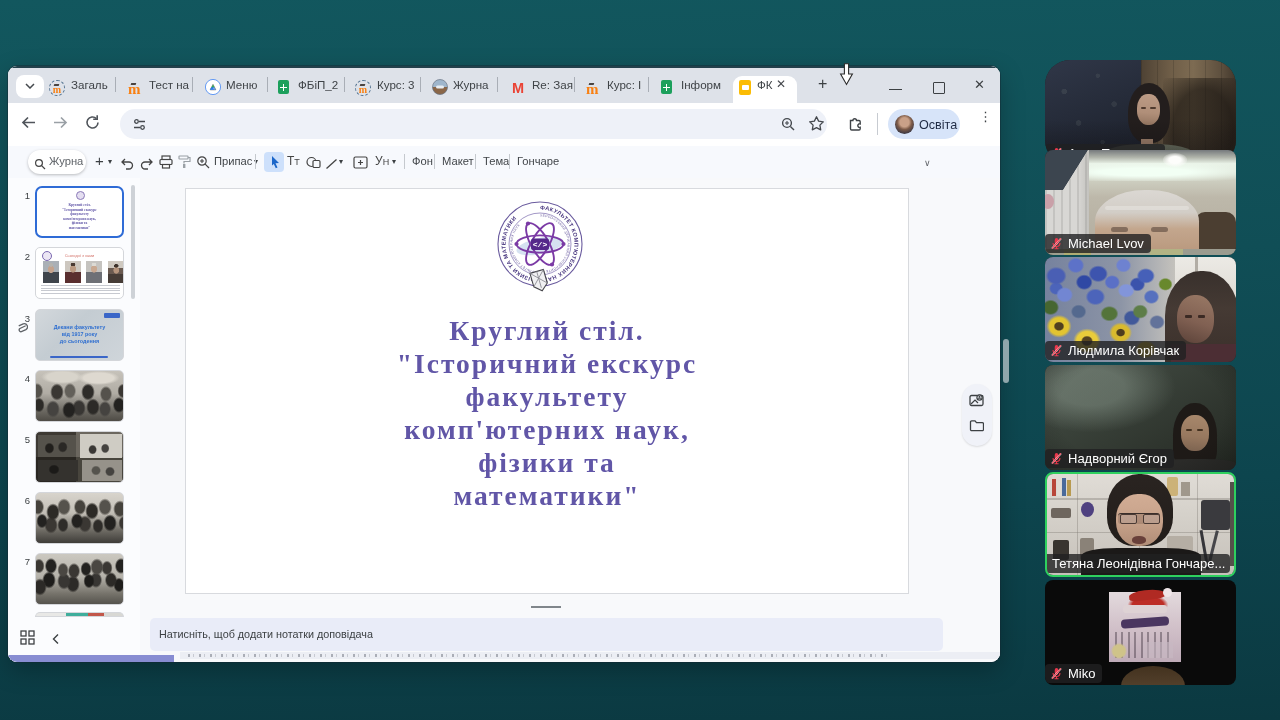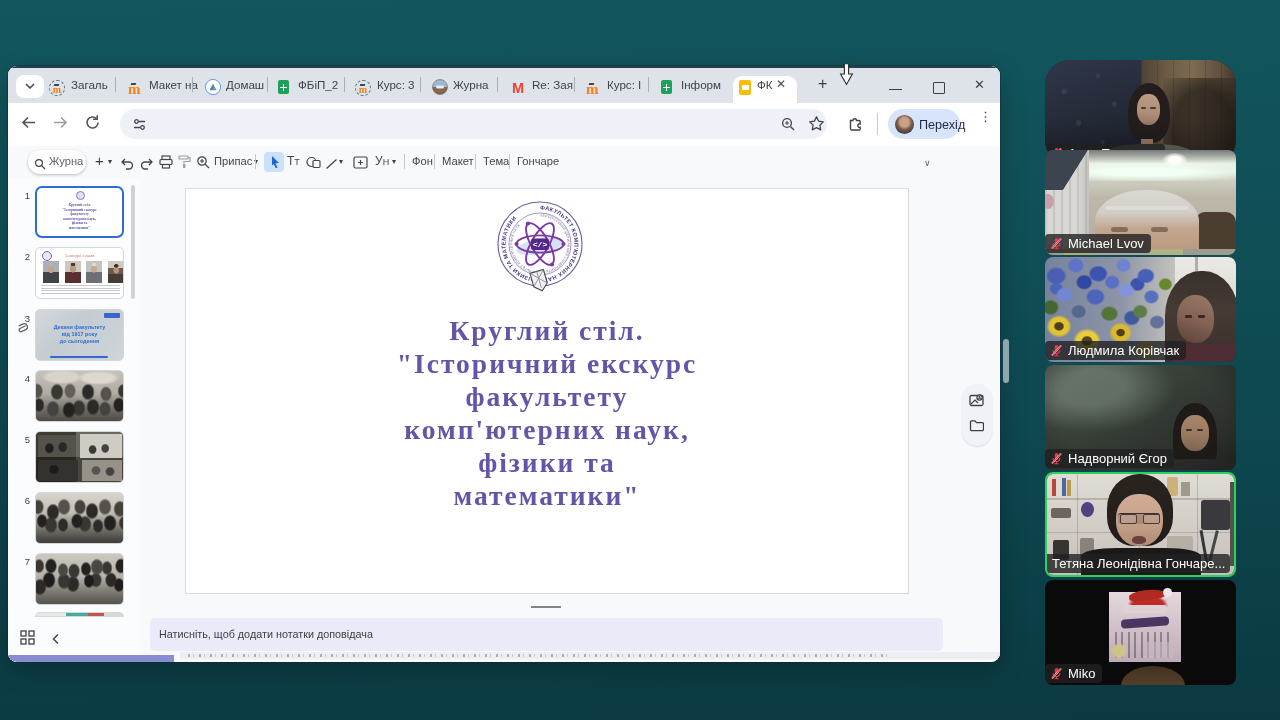--- a/index.html
+++ b/index.html
@@ -61,32 +61,32 @@
   <div class="abs win">
     <div class="abs tabbar"></div>
     <div class="abs chev"><svg width="10" height="6" viewBox="0 0 10 6" style="margin-top:8px;">
           <path d="M1 1 L5 5 L9 1" fill="none" stroke="#45494e" stroke-width="1.5"></path>
         </svg></div>
 
     <div class="abs ticon" style="left:41px"><span class="moocirc"><span class="moo">m</span></span></div>
     <div class="abs tabtxt" style="left:63px;width:44px;">Загаль<span class="fade"></span></div>
     <div class="abs tsep" style="left:107px"></div>
     <div class="abs ticon" style="left:120px"><span class="moo big">m</span></div>
-    <div class="abs tabtxt" style="left:141px;width:44px;">Макет на</div>
+    <div class="abs tabtxt" style="left:141px;width:44px;">Тест на</div>
     <div class="abs tsep" style="left:184px"></div>
     <div class="abs ticon" style="left:197px"><svg width="16" height="16" viewBox="0 0 16 16">
           <circle cx="8" cy="8" r="7.6" fill="#fff"></circle>
           <circle cx="8" cy="8" r="7.6" fill="none" stroke="#4285f4" stroke-width="0.8"></circle>
           <path d="M5.2 10.8 L8 5.4 L10.8 10.8 Z" fill="none" stroke="#333" stroke-width="0.5"></path>
           <path d="M5.2 10.8 L8 5.4 L9.4 8.1 Z" fill="#34a853"></path>
           <path d="M8 5.4 L10.8 10.8 L9.4 8.1 Z" fill="#fbbc04"></path>
           <path d="M5.2 10.8 L6.6 8.1 L9.4 10.8 Z" fill="#4285f4"></path>
           <path d="M6.6 8.1 L9.4 8.1 L10.8 10.8 L5.2 10.8 Z" fill="#1a73e8" opacity="0.6"></path>
         </svg></div>
-    <div class="abs tabtxt" style="left:218px;width:42px;">Домаш</div>
+    <div class="abs tabtxt" style="left:218px;width:42px;">Меню</div>
     <div class="abs tsep" style="left:259px"></div>
     <div class="abs ticon" style="left:270px"><span class="sheet"></span></div>
     <div class="abs tabtxt" style="left:290px;width:46px;">ФБіП_2</div>
     <div class="abs tsep" style="left:336px"></div>
     <div class="abs ticon" style="left:347px"><span class="moocirc"><span class="moo">m</span></span></div>
     <div class="abs tabtxt" style="left:369px;width:43px;">Курс: 3</div>
     <div class="abs tsep" style="left:412px"></div>
     <div class="abs ticon" style="left:424px"><svg width="16" height="16" viewBox="0 0 16 16">
           <circle cx="8" cy="8" r="7.5" fill="#9fb6cc"></circle>
           <path d="M.5 8 a7.5 7.5 0 0 0 15 0 Z" fill="#8a6648"></path>
@@ -136,21 +136,21 @@
         </svg></div>
     <div class="abs" style="left:800px;top:49px;width:17px;height:17px;"><svg width="17" height="17" viewBox="0 0 17 17">
           <path d="M8.5 1.8 L10.6 6.1 L15.3 6.8 L11.9 10.1 L12.7 14.8 L8.5 12.6 L4.3 14.8 L5.1 10.1 L1.7 6.8 L6.4 6.1 Z" fill="none" stroke="#45494e" stroke-width="1.3" stroke-linejoin="round"></path>
         </svg></div>
     <div class="abs" style="left:840px;top:50px;width:16px;height:16px;"><svg width="18" height="18" viewBox="0 0 18 18">
           <path d="M2.5 6.5 h2.4 a1.8 1.8 0 1 1 3.6 0 H11 a1.2 1.2 0 0 1 1.2 1.2 v2.2 a1.8 1.8 0 1 0 0 3.4 v1.5 a1.2 1.2 0 0 1 -1.2 1.2 H3.7 A1.2 1.2 0 0 1 2.5 14.8 Z" fill="none" stroke="#3f4347" stroke-width="1.4" transform="translate(0,-2)"></path>
         </svg></div>
     <div class="abs" style="left:869px;top:47px;width:1px;height:22px;background:#c7cbd1;"></div>
     <div class="abs profpill"></div>
     <div class="abs" style="left:887px;top:49px;width:19px;height:19px;border-radius:50%;background:radial-gradient(circle at 50% 38%,#caa188 0 30%,#7d5b48 48%,#3e3a45 75%);"></div>
-    <div class="abs" style="left:911px;top:52px;font-size:12.6px;color:#1f2a44;">Перехід</div>
+    <div class="abs" style="left:911px;top:52px;font-size:12.6px;color:#1f2a44;">Освіта</div>
     <div class="abs" style="left:971px;top:47px;font-size:13px;color:#3c4043;letter-spacing:0;line-height:7px;">⋮</div>
     <div class="abs sbar"></div>
     <div class="abs" style="left:20px;top:84px;width:58px;height:24px;background:#fff;border-radius:12px;box-shadow:0 1px 3px rgba(0,0,0,.25);"></div>
     <div class="abs" style="left:26px;top:90px;width:12px;height:12px;"><svg width="12" height="12" viewBox="0 0 12 12">
           <circle cx="5" cy="5" r="3.4" fill="none" stroke="#444" stroke-width="1.2"></circle>
           <path d="M7.6 7.6 L11 11" stroke="#444" stroke-width="1.2"></path>
         </svg></div>
     <div class="abs titem" style="left:41px;color:#5f6368;">Журна</div>
     <div class="abs titem" style="left:87px;top:86px;font-size:15px;color:#3c4043;">+</div>
     <div class="abs titem" style="left:100px;top:91px;font-size:8px;color:#3c4043;">▾</div>

